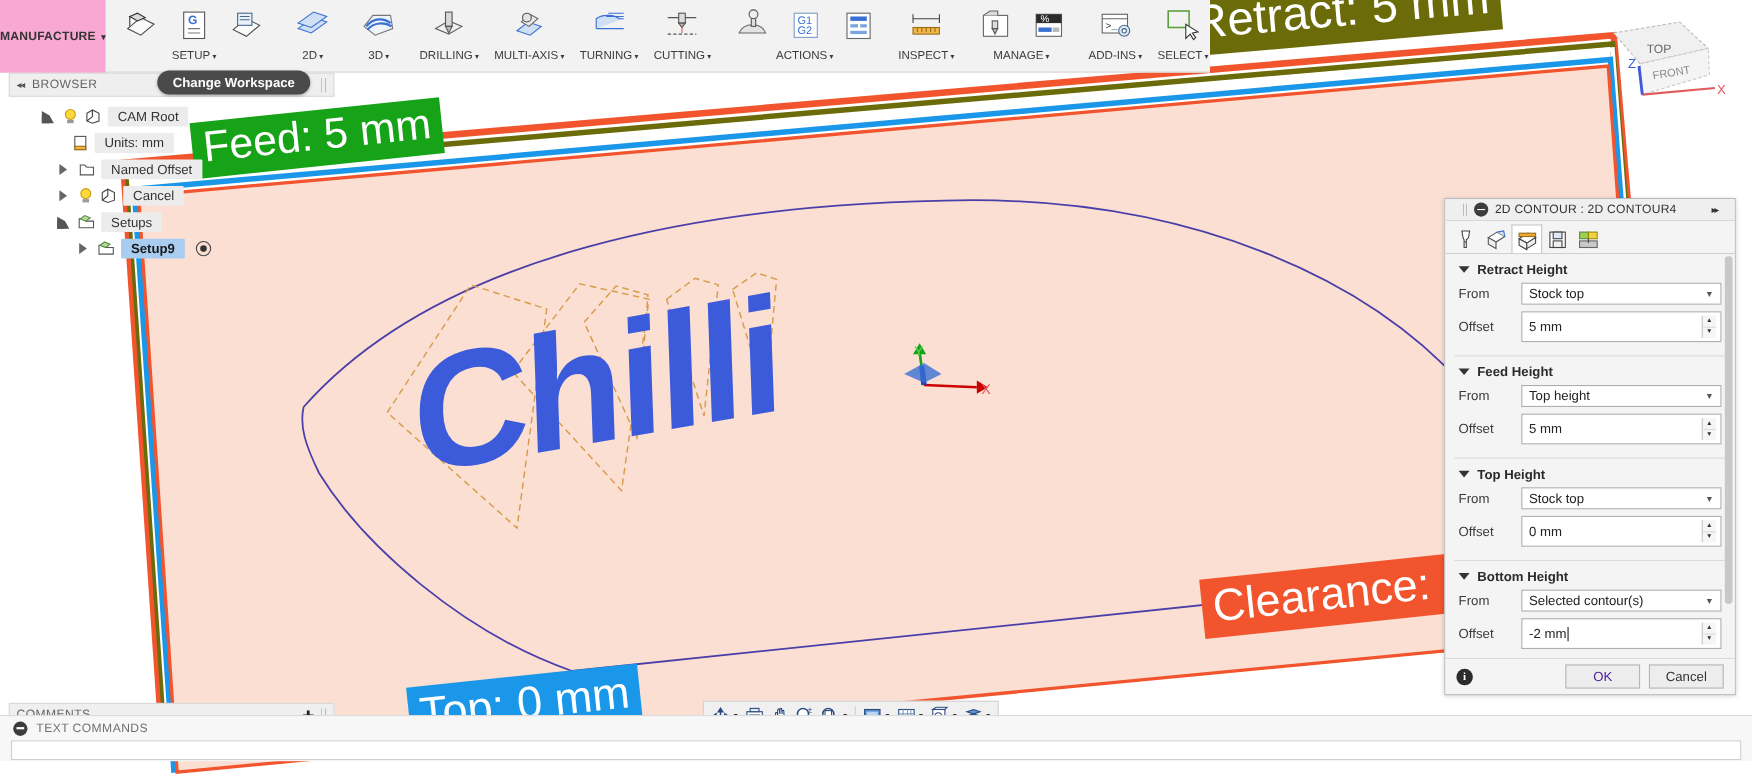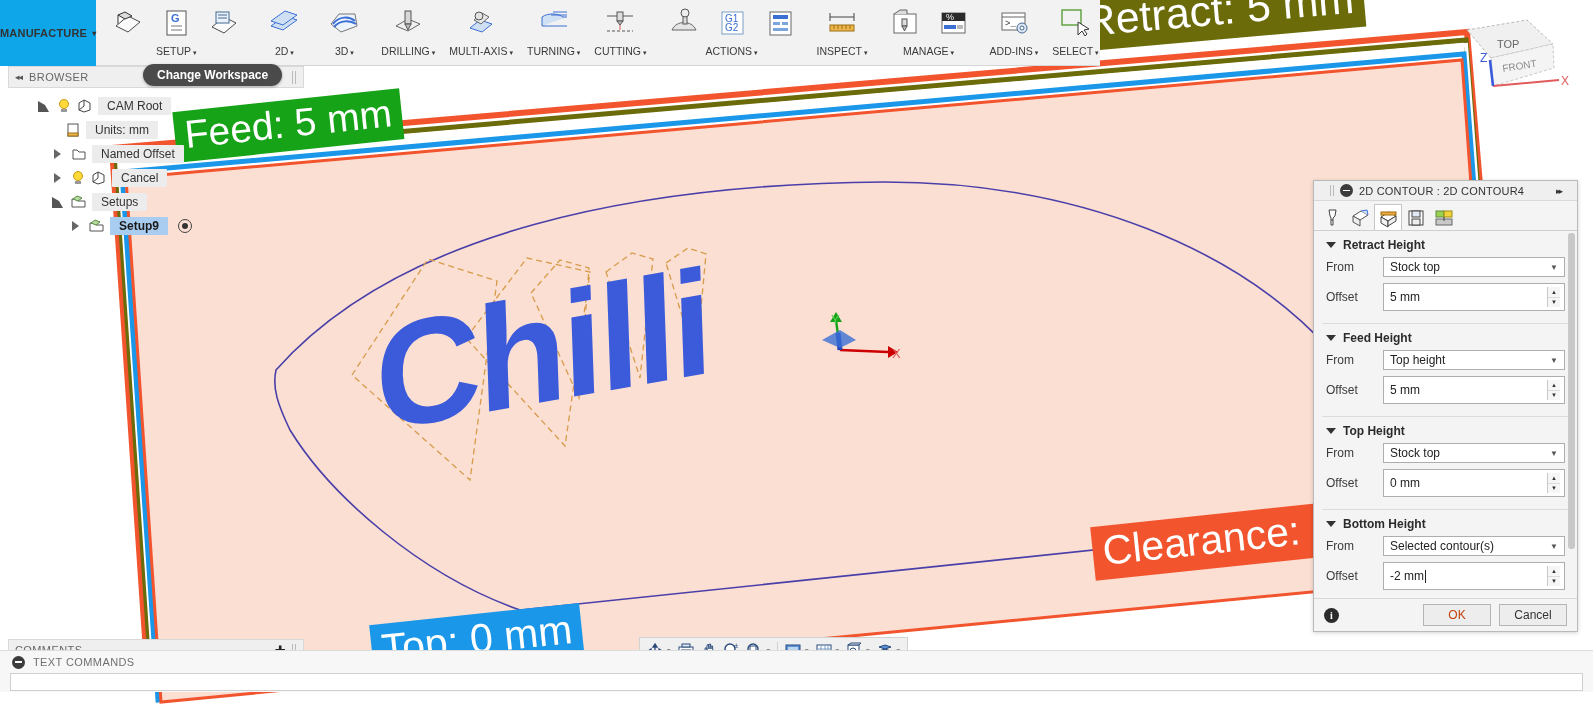--- a/index.html
+++ b/index.html
@@ -15,21 +15,21 @@
   
   #ribbon{
     position:absolute; left:0; top:0; width:1100px; height:66px;
     background:#f2f2f2; border-bottom:1px solid #d6d6d6;
     display:flex; align-items:flex-start; z-index:40;
   }
   .rb-grip{ width:10px; height:42px; margin-top:6px;
      background:repeating-linear-gradient(to right,#b9b9b9 0,#b9b9b9 1px,transparent 1px,transparent 3px);
   }
   .ws-btn{
-    width:110px; height:66px; background:#0ea5e9;
+    width:110px; height:66px; background:#f9a8d4;
     display:flex; align-items:center; justify-content:center;
     font-size:11px; font-weight:bold; letter-spacing:.2px; color:#333;
     cursor:pointer;
   }
   .ws-btn .caret{ margin-left:5px; font-size:8px; }
   .rb-sep{ width:1px; height:52px; margin:3px 2px 0; background:#dadada;}
   .rb-group{ display:flex; flex-direction:column; align-items:center;
      padding:2px 5px 0; height:66px; justify-content:flex-start;}
   .rb-icons{ display:flex; gap:2px; align-items:flex-start; }
   .rb-ico{ width:46px; height:42px; display:flex; align-items:center;
@@ -168,21 +168,21 @@
   .spin div:first-child{ border-bottom:1px solid #dcdcdc;}
   .hr{ height:1px; background:#dcdcdc; margin:4px 8px 0;}
   .dlg-foot{
     height:33px; display:flex; align-items:center; padding:0 10px; gap:8px;
     border-top:1px solid #d8d8d8; background:#f4f4f4;
   }
   .info-ic{ width:15px;height:15px;border-radius:50%;background:#2b2b2b;color:#fff;
     font-size:10px; font-weight:bold; display:flex;align-items:center;justify-content:center;
     font-family:"Liberation Serif",serif;}
   .btn{ height:22px; min-width:68px; border:1px solid #b5b5b5; background:#ededed;
-     display:flex;align-items:center;justify-content:center; font-size:12px; color:#c2410c;
+     display:flex;align-items:center;justify-content:center; font-size:12px; color:#4c1d95;
      cursor:pointer;}
   .btn.cancel{ color:#333;}
   .dscroll{ position:absolute; right:2px; top:0; width:7px; height:100%; }
   .dscroll .thumb{ position:absolute; left:0; top:2px; width:7px; height:86%;
      background:#c8c8c8; border-radius:3px;}
 
   
   #viewcube{ position:absolute; right:12px; top:8px; width:140px; height:105px; z-index:44;}
 </style>
 </head>

